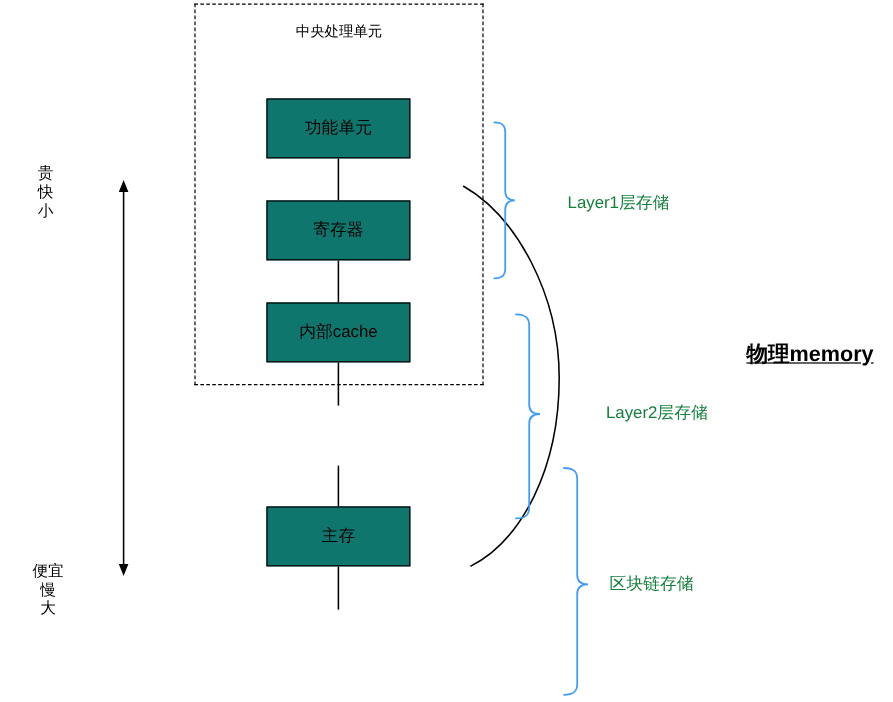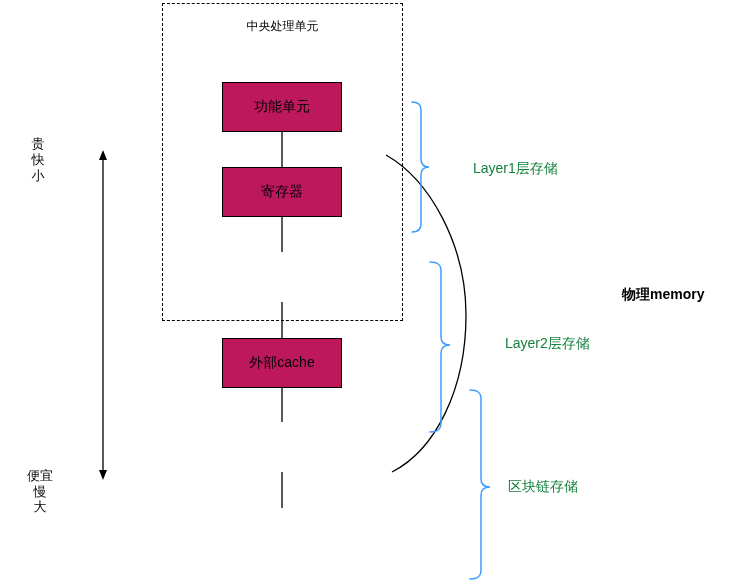--- a/index.html
+++ b/index.html
@@ -15,42 +15,42 @@
   .dashed-box{
     position:absolute;left:162px;top:3px;width:241px;height:318px;
     border:1px dashed #000;background:transparent;box-sizing:border-box;
   }
   .cpu-title{
     position:absolute;left:162px;top:18px;width:241px;
     text-align:center;font-size:12px;color:#000;
   }
   .node{
     position:absolute;left:222px;width:120px;height:50px;
-    background:#be185d;border:1px solid #000;box-sizing:border-box;
+    background:#0f766e;border:1px solid #000;box-sizing:border-box;
     display:flex;align-items:center;justify-content:center;
     font-size:14px;
   }
   .n0{top:82px}.n1{top:167px}.n2{top:252px}.n3{top:338px}.n4{top:422px}.n5{top:508px}
   .scale-label{
     position:absolute;width:44px;text-align:center;
     font-size:13px;line-height:16px;color:#000;
   }
   .scale-top{left:16px;top:136px;}
   .scale-bottom{left:18px;top:468px;line-height:15.5px;}
   .scale-label span{display:block;}
   .layer-label{
     position:absolute;font-size:14px;color:#15803d;
     transform:translateY(-50%);white-space:nowrap;
   }
   .layer1{left:473px;top:169px;}
   .layer2{left:505px;top:344px;}
   .layer3{left:508px;top:487px;font-family:Liberation Serif, serif;}
   .side-note{
     position:absolute;left:622px;top:295px;transform:translateY(-50%);
-    font-size:14px;font-weight:bold;color:#000;white-space:nowrap;
+    font-size:18px;font-weight:bold;color:#000;white-space:nowrap;text-decoration:underline;
   }
 </style>
 </head>
 <body>
 
 <div class="stage">
 
   <svg class="overlay" viewBox="0 0 744 585">
 
     <line x1="282" y1="132" x2="282" y2="167" stroke="#000" stroke-width="1.3"></line>
@@ -68,21 +68,22 @@
     <path d="M 412 102 C 418 102 421 104 421 110 L 421 159 C 421 164 423 167 429 167 C 423 167 421 170 421 175 L 421 224 C 421 230 418 232 412 232" fill="none" stroke="#3e9dff" stroke-width="1.5" stroke-linecap="round"></path>
     <path d="M 430 262 C 437 262 441 264 441 271 L 441 337 C 441 342 444 345 450 345 C 444 345 441 348 441 353 L 441 423 C 441 430 437 432 430 432" fill="none" stroke="#3e9dff" stroke-width="1.5" stroke-linecap="round"></path>
     <path d="M 470 390 C 477 390 481 392 481 399 L 481 479 C 481 484 484 487 490 487 C 484 487 481 490 481 495 L 481 570 C 481 577 477 579 470 579" fill="none" stroke="#3e9dff" stroke-width="1.5" stroke-linecap="round"></path>
   </svg>
 
   <div class="dashed-box"></div>
   <div class="cpu-title">中央处理单元</div>
 
   <div class="node n0">功能单元</div>
   <div class="node n1">寄存器</div>
-  <div class="node n3">外部cache</div>
+  <div class="node n2">内部cache</div>
+  <div class="node n4">主存</div>
 
   <div class="scale-label scale-top">
     <span>贵</span>
     <span>快</span>
     <span>小</span>
   </div>
   <div class="scale-label scale-bottom">
     <span>便宜</span>
     <span>慢</span>
     <span>大</span>

